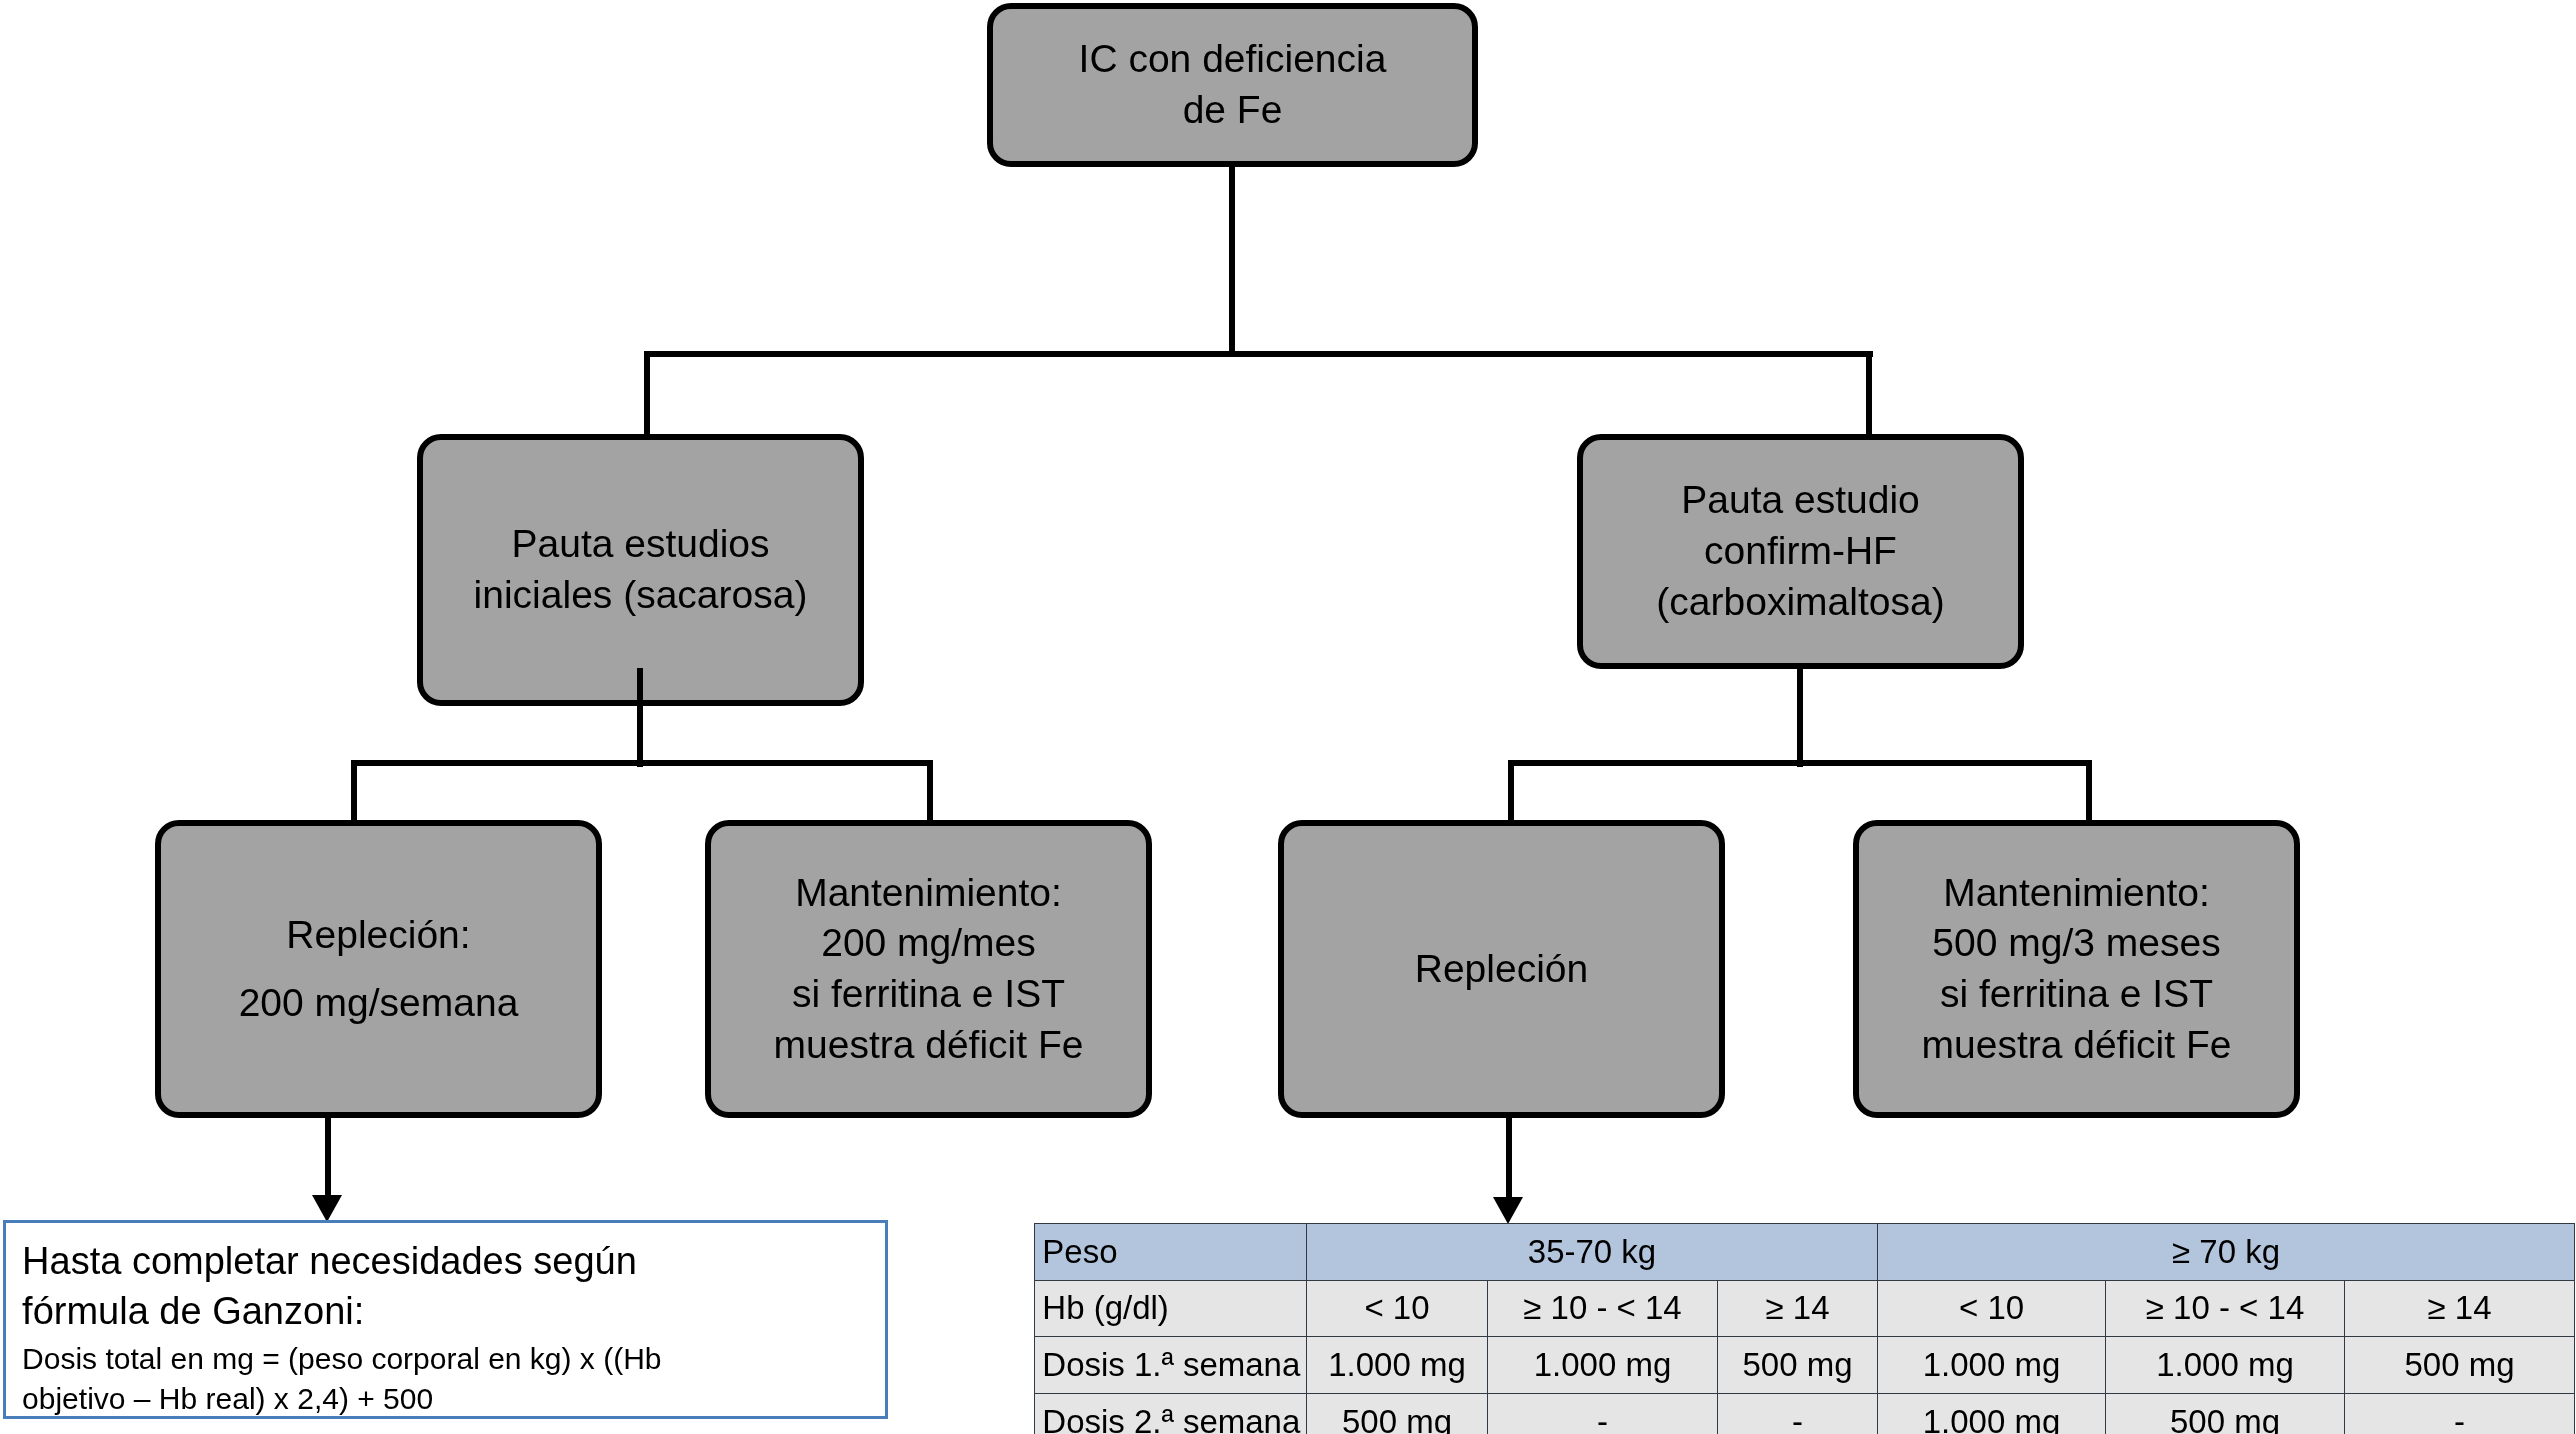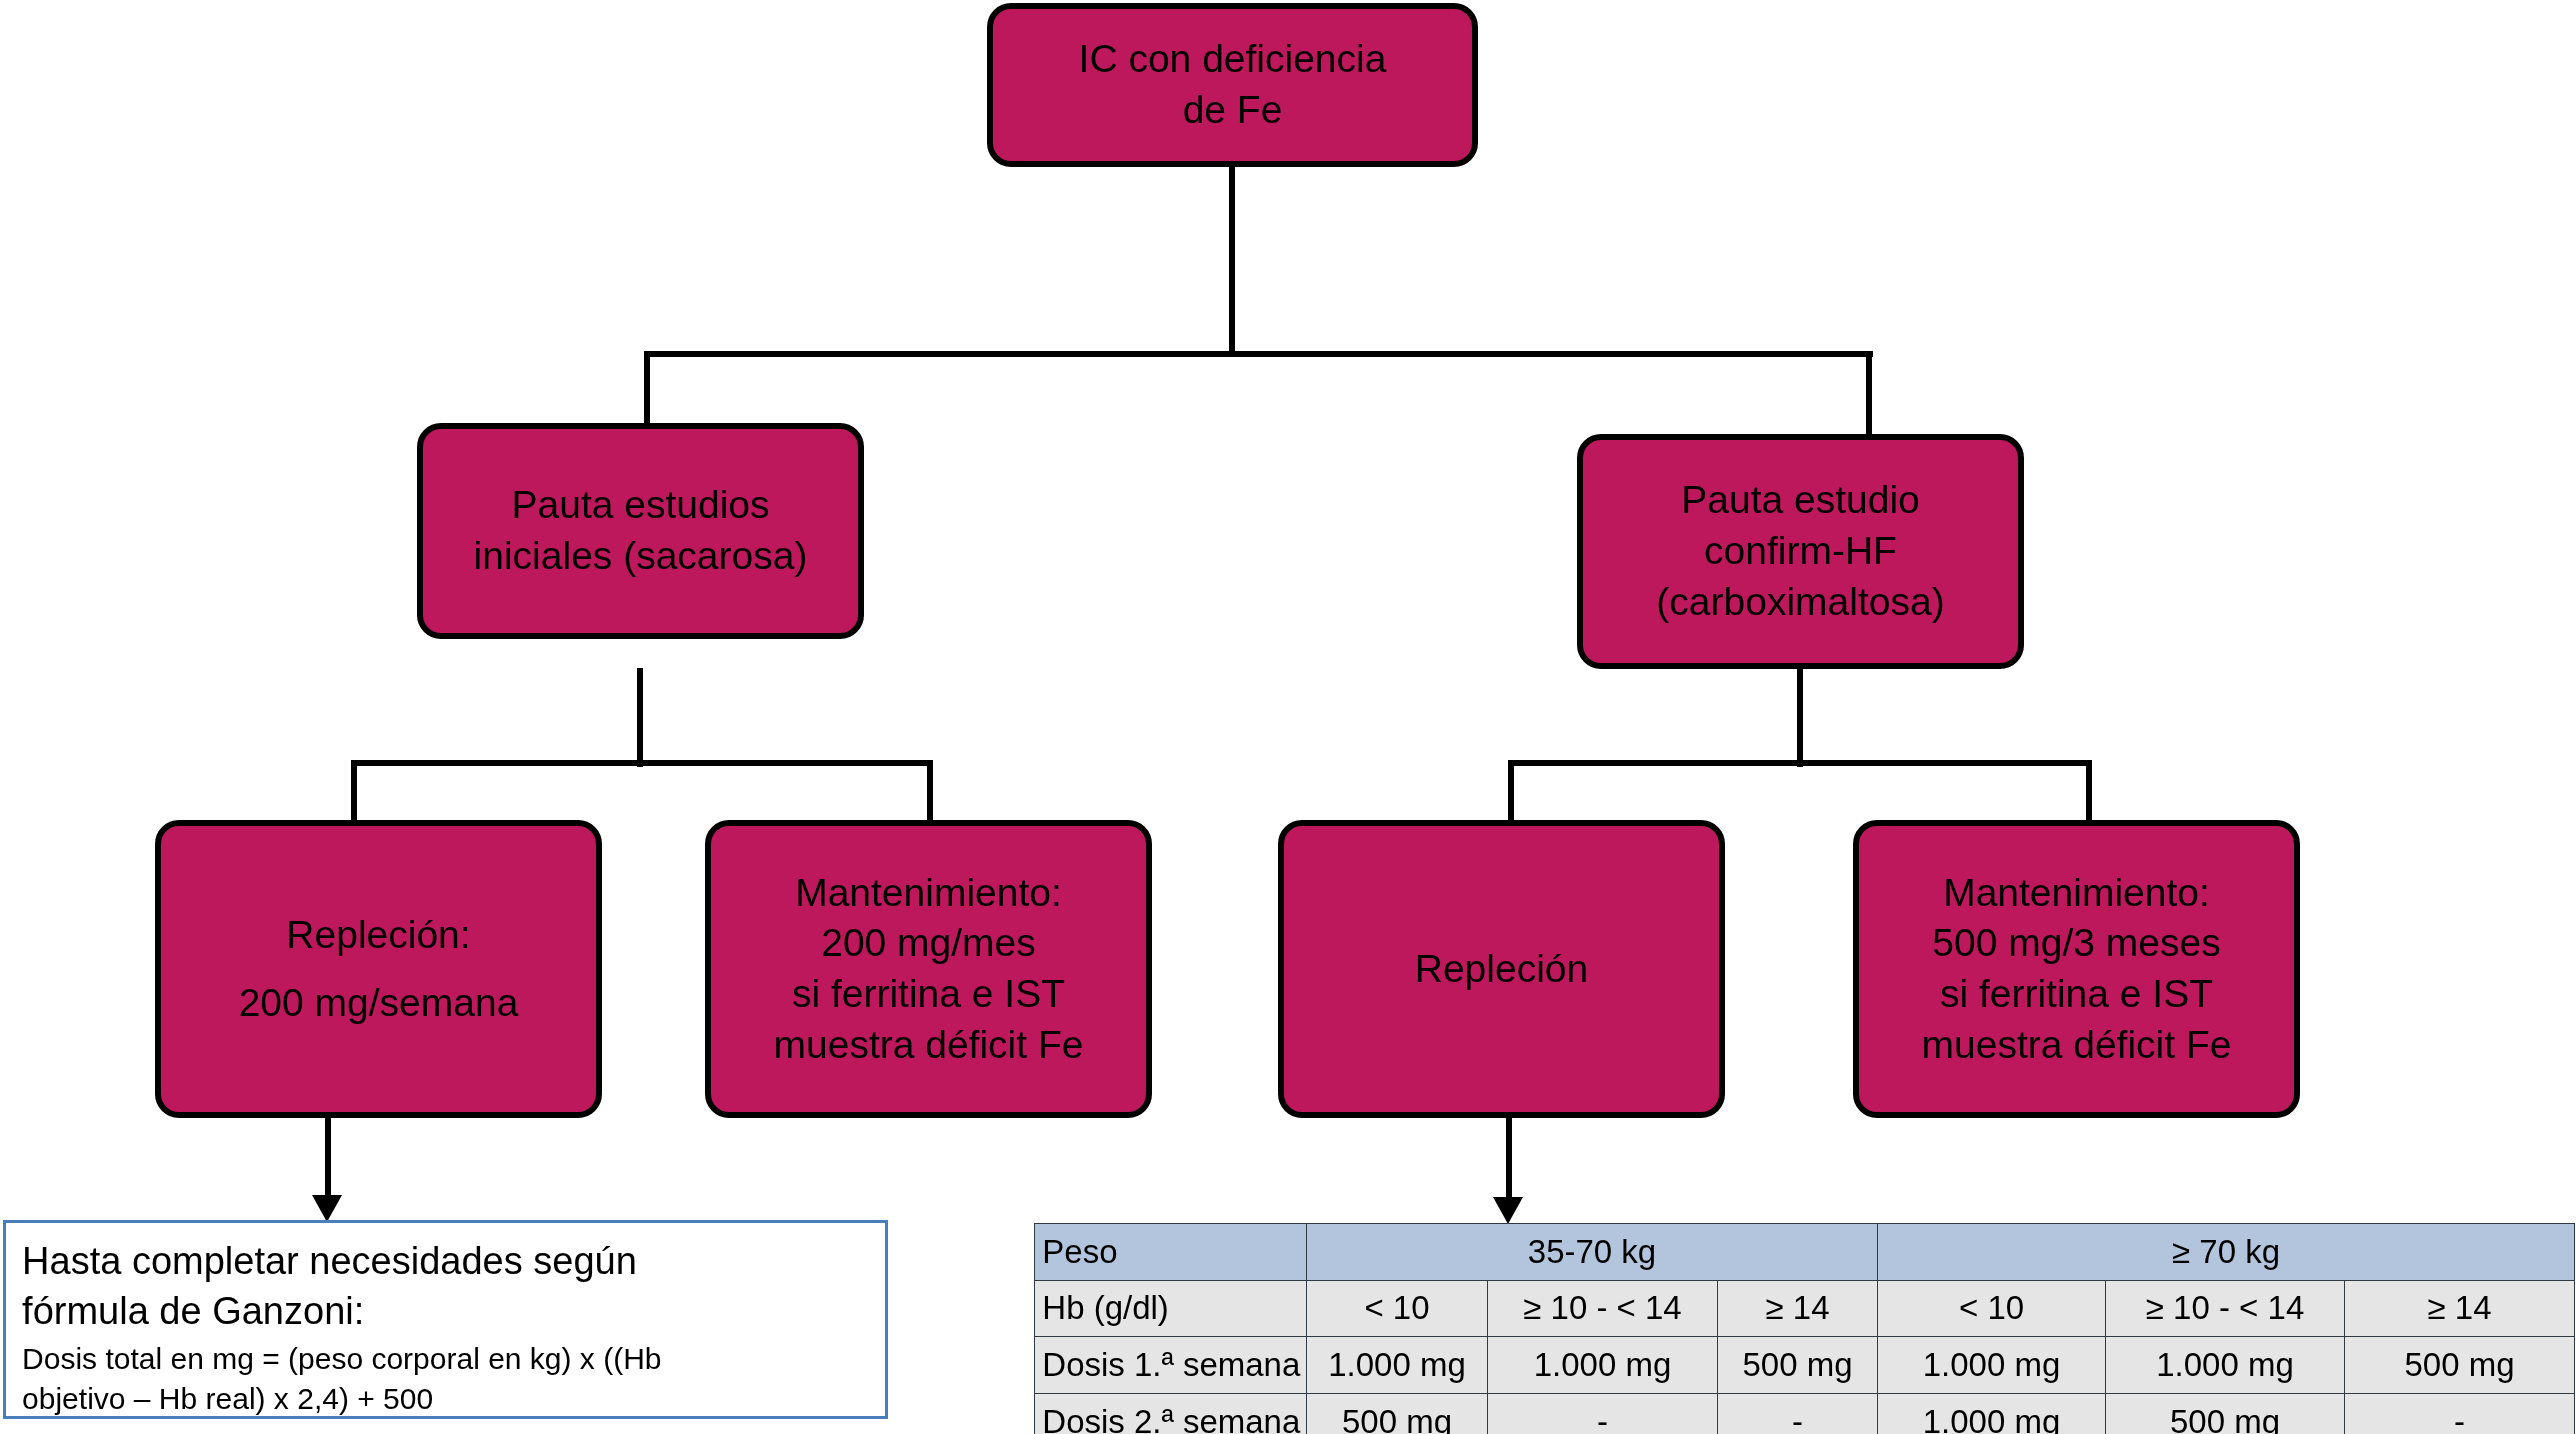--- a/index.html
+++ b/index.html
@@ -15,21 +15,21 @@
     font-family: "Liberation Sans", sans-serif;
     overflow: hidden;
   }
 
   
   .node {
     position: absolute;
     box-sizing: border-box;
     border: 6.4px solid #000000;
     border-radius: 24px;
-    background: #be185d;
+    background: #a3a3a3;
     display: flex;
     align-items: center;
     justify-content: center;
     text-align: center;
     color: #000000;
     font-size: 39px;
     line-height: 1.30;
     padding: 5.5px 12.8px;
     white-space: pre-line;
   }
@@ -104,21 +104,21 @@
   <div class="node" style="left:987px; top:2.7px; width:491px; height:164px;">
     <span>IC con deficiencia
 de Fe</span>
   </div>
 
   <div class="vline" style="left:1229px; top:167px; height:190px;"></div>
   <div class="hline" style="left:644px; top:351px; width:1229px;"></div>
   <div class="vline" style="left:644px; top:351px; height:86px;"></div>
   <div class="vline" style="left:1866px; top:351px; height:86px;"></div>
 
-  <div class="node" style="left:417px; top:423px; width:447px; height:216px;">
+  <div class="node" style="left:417px; top:434px; width:447px; height:272px;">
     <span>Pauta estudios
 iniciales (sacarosa)</span>
   </div>
 
   <div class="node" style="left:1577px; top:434px; width:447px; height:235px;text-align:center;">
     <span>Pauta estudio
 confirm-HF
 (carboximaltosa)</span>
   </div>
 

